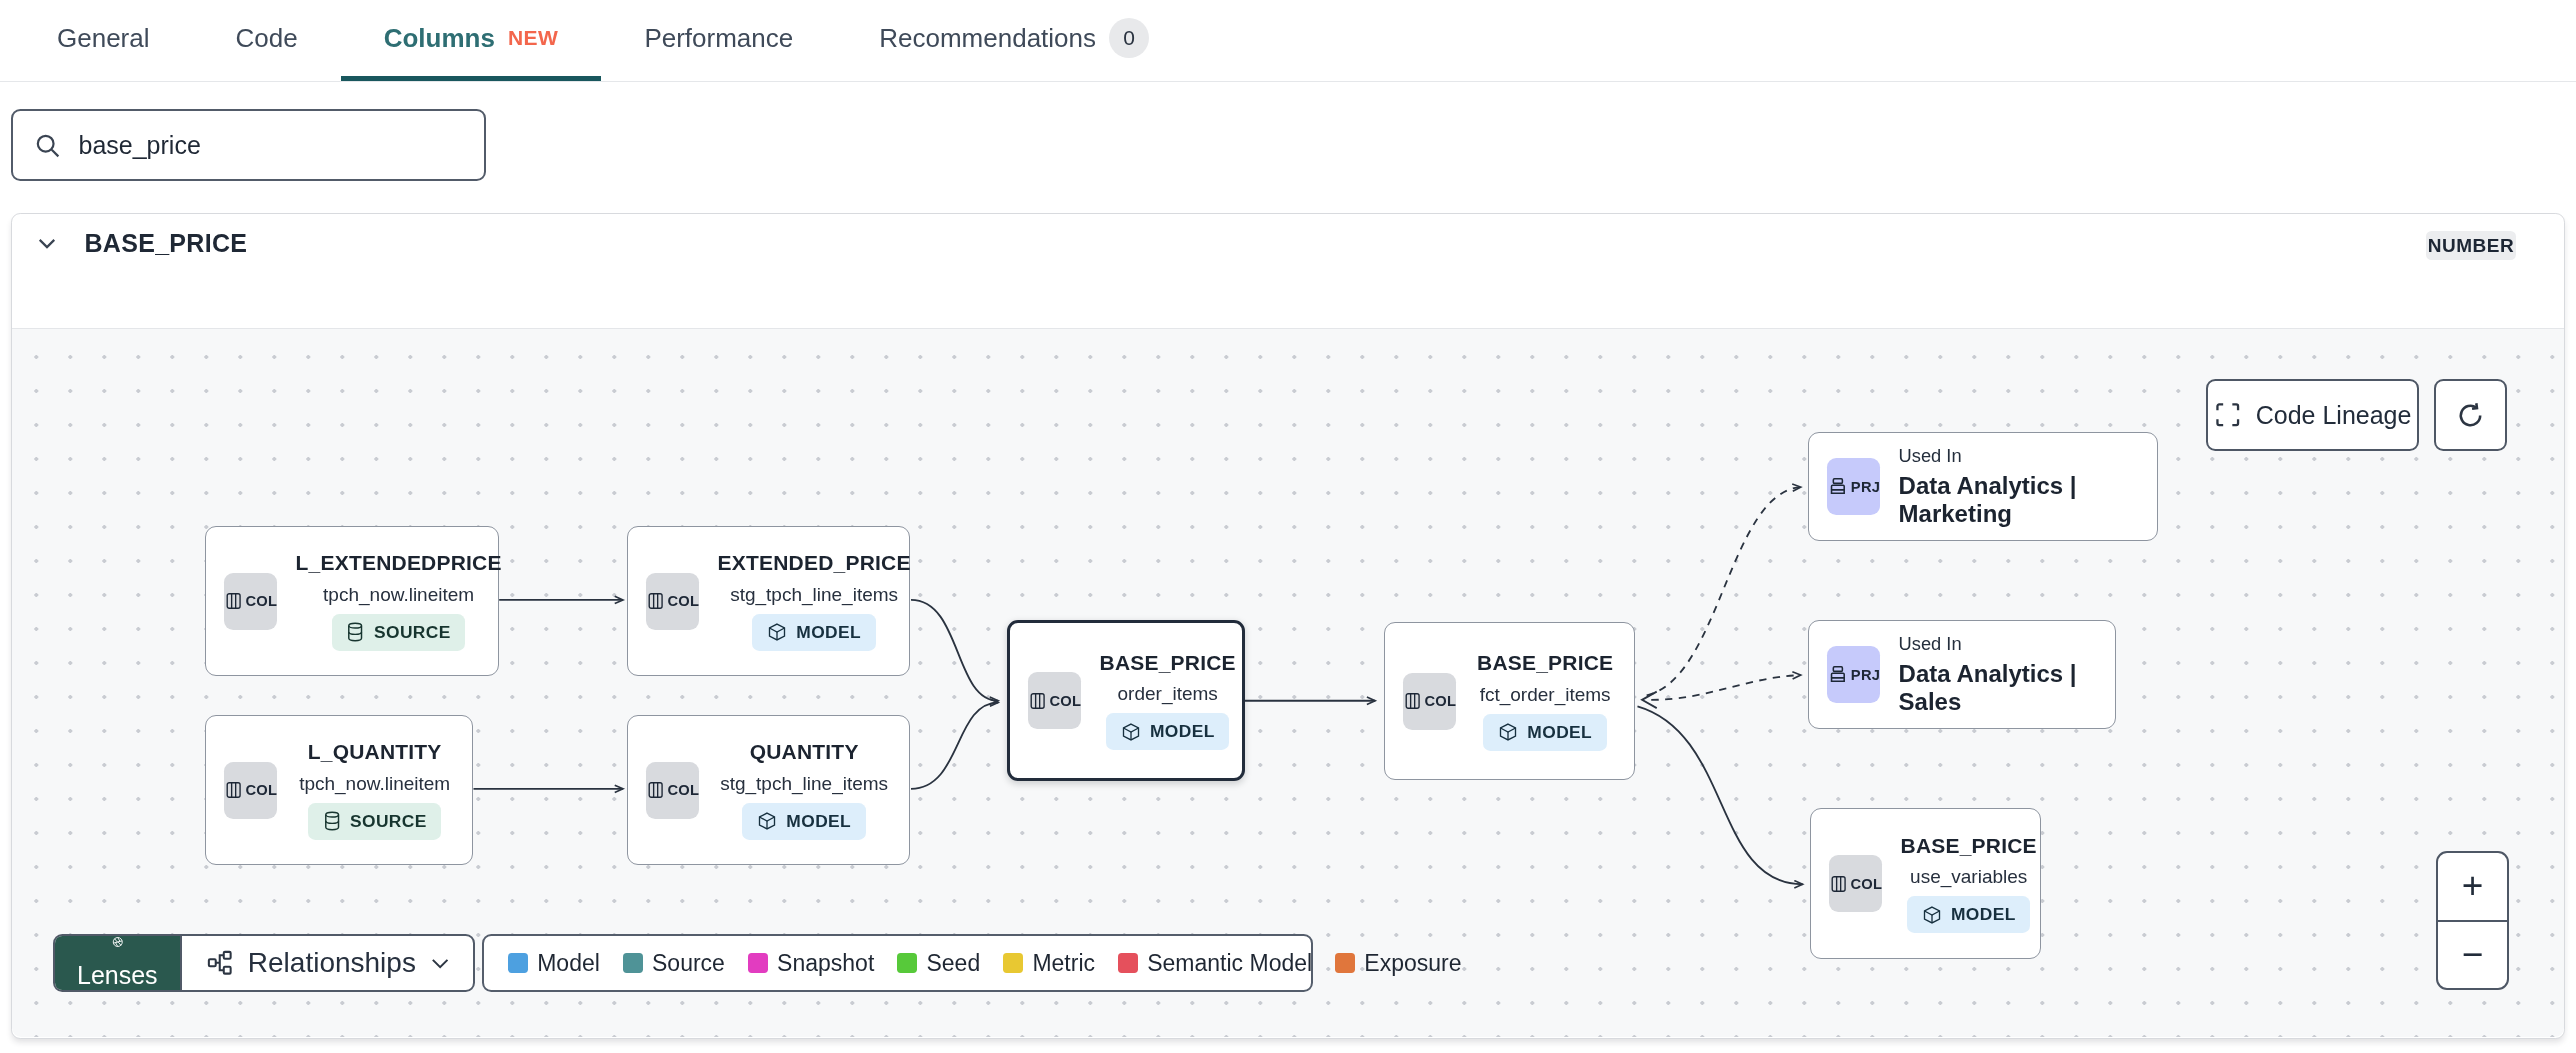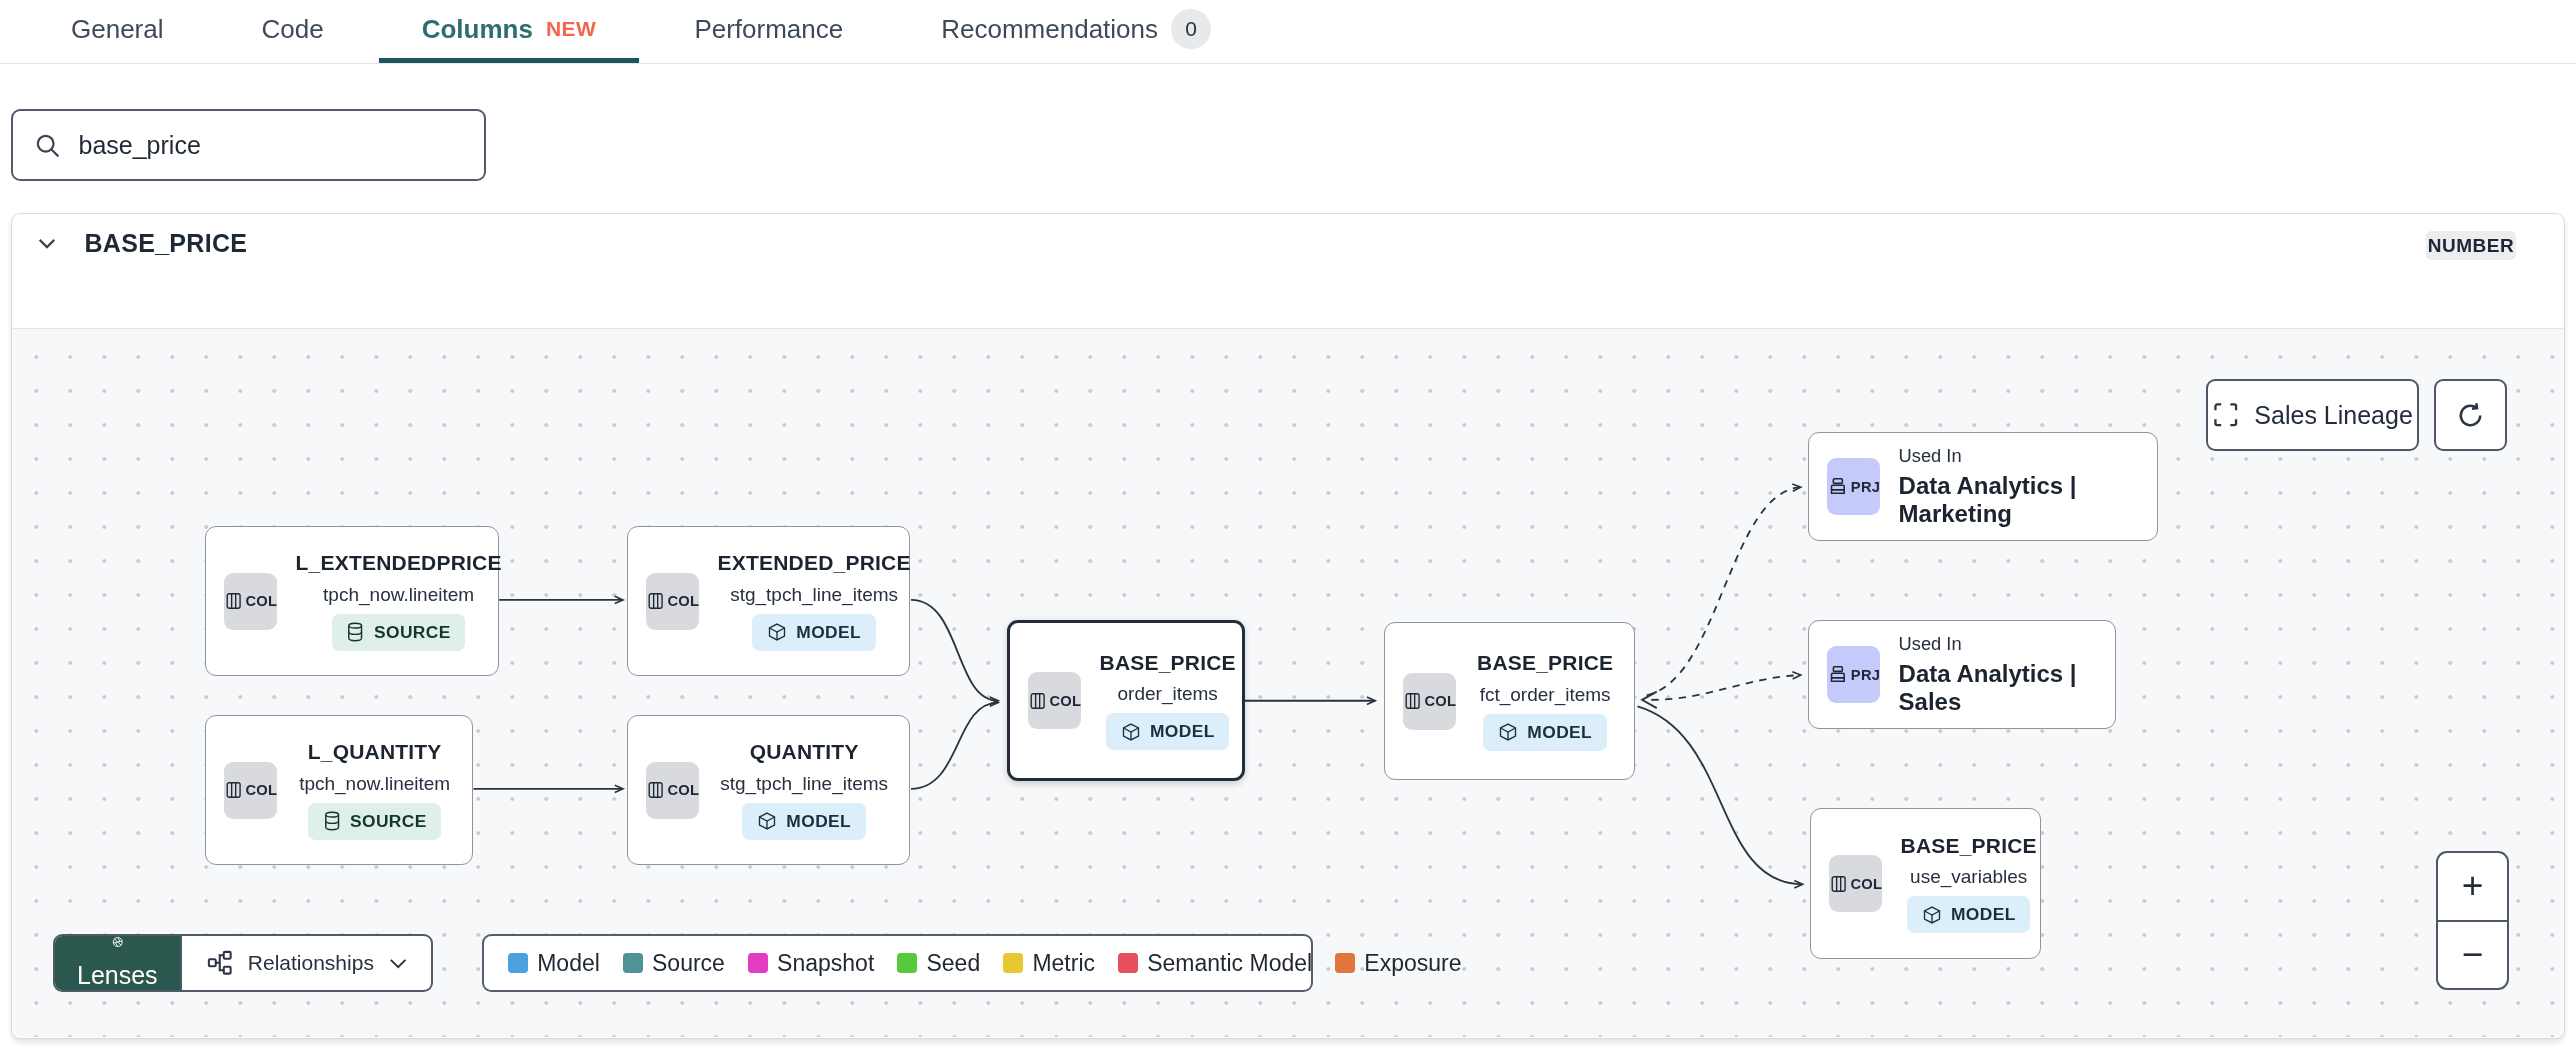--- a/index.html
+++ b/index.html
@@ -1,22 +1,22 @@
 <!DOCTYPE html>
 <html style="font-size:14.7px"><head>
 <meta charset="utf-8">
 <style>
   * { margin:0; padding:0; box-sizing:border-box; }
   html,body { width:2576px; height:1053px; background:#ffffff;
     font-family:"Liberation Sans", sans-serif; color:#222c3a; }
   .stage { position:absolute; inset:0; width:2576px; height:1053px; overflow:hidden; }
 
   
-  .tabbar { position:absolute; left:0; top:0; width:2576px; height:64px;
-    display:flex; align-items:stretch; padding-left:28px; border-bottom:1.8px solid #e5e7ea; background:#fff;gap:12px; }
+  .tabbar { position:absolute; left:0; top:0; width:2576px; height:82px;
+    display:flex; align-items:stretch; padding-left:14px; border-bottom:1.8px solid #e5e7ea; background:#fff; }
   .tab { display:flex; align-items:center; gap:13px; padding:0 43px; font-size:26px;
     color:#3f4a59; font-weight:500; cursor:pointer; border-bottom:5.5px solid transparent; }
   .tab--active { color:#2e6e73; font-weight:700; border-bottom-color:#19575d; }
   .new-badge { color:#f3664c; font-weight:700; font-size:21px; letter-spacing:0.5px; }
   .count-badge { width:40px; height:40px; border-radius:916px; background:#e8e9eb;
     display:flex; align-items:center; justify-content:center; font-size:21px; color:#2a3340; font-weight:500;}
 
   
   .search-box { position:absolute; left:11px; top:109px; width:475px; height:72px;
     border:2.3px solid #525b69; border-radius:9.2px; background:#fff;
@@ -76,21 +76,21 @@
     display:flex; flex-direction:column; }
   .zoom-btn { flex:1; display:flex; align-items:center; justify-content:center;
     font-size:37px; font-weight:400; color:#222c3a; cursor:pointer; }
   .zoom-btn:first-child { border-bottom:2.3px solid #4e5765; }
 
   .lens-group { position:absolute; z-index:3; left:53px; top:934px; height:58px;
     display:flex; border:2.3px solid #515a68; border-radius:9.2px; overflow:hidden; background:#fff; }
   .lens-seg { display:flex; align-items:center; gap:13px; padding:0 22px;
     background:#2a584e; color:#ffffff; font-size:25px; font-weight:500; cursor:pointer;flex-direction:column; }
   .rel-seg { display:flex; align-items:center; gap:14.7px; padding:0 24px;
-    color:#27303e; font-size:21px; font-weight:500; cursor:pointer; border-left:2.3px solid #515a68; }
+    color:#27303e; font-size:28px; font-weight:500; cursor:pointer; border-left:2.3px solid #515a68; }
 
   .legend { position:absolute; z-index:3; left:482px; top:934px; width:831px; height:58px;
     border:2.3px solid #555e6c; border-radius:9.2px; background:#fff;
     display:flex; align-items:center; gap:23px; padding:0 24px; }
   .legend-item { display:flex; align-items:center; gap:9.2px; font-size:23px; color:#1f2733; white-space:nowrap; }
   .legend-swatch { width:20px; height:20px; border-radius:3.7px; background:#ccc; flex:0 0 auto; }
 
   .ico { display:block; }
 </style>
 </head>
@@ -346,21 +346,21 @@
     </div>
   </div>
 
   <div class="btn btn-full-lineage">
     <svg class="ico" width="27.5" height="27.5" viewBox="0 0 24 24" fill="none" stroke="#2c3542" stroke-width="2">
         <path d="M3,8 V4.5 A1.5,1.5 0 0 1 4.5,3 H8"></path>
         <path d="M16,3 H19.5 A1.5,1.5 0 0 1 21,4.5 V8"></path>
         <path d="M21,16 V19.5 A1.5,1.5 0 0 1 19.5,21 H16"></path>
         <path d="M8,21 H4.5 A1.5,1.5 0 0 1 3,19.5 V16"></path>
       </svg>
-    <span>Sales Lineage</span>
+    <span>Code Lineage</span>
   </div>
   <div class="btn btn-refresh">
     <svg class="ico" width="31" height="31" viewBox="0 0 24 24" fill="none" stroke="#2c3542" stroke-width="2">
         <path d="M19.5,12 A7.5,7.5 0 1 1 16.5,6"></path>
         <polyline points="16.5,2.5 17,6.3 13.2,6.8" fill="none"></polyline>
       </svg>
   </div>
 
   <div class="zoom-ctl">
     <div class="zoom-btn">+</div>

